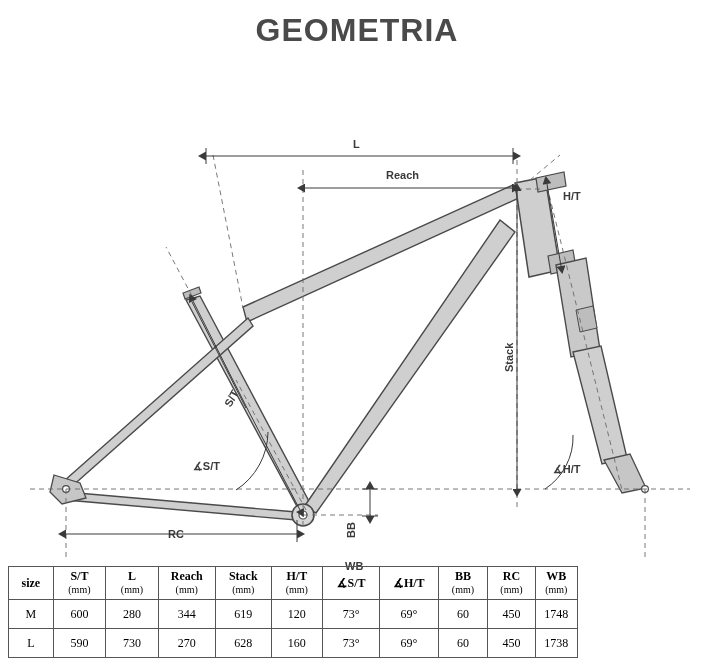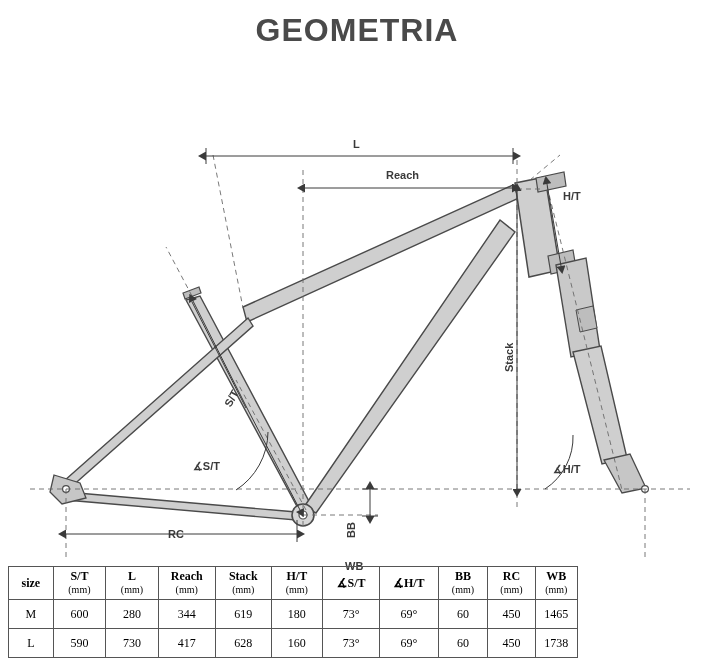--- a/index.html
+++ b/index.html
@@ -249,32 +249,32 @@
         </th>
       </tr>
     </thead>
     <tbody>
       <tr>
         <td class="sizecell">M</td>
         <td>600</td>
         <td>280</td>
         <td>344</td>
         <td>619</td>
-        <td>180</td>
+        <td>120</td>
         <td>73°</td>
         <td>69°</td>
         <td>60</td>
         <td>450</td>
-        <td>1465</td>
+        <td>1748</td>
       </tr>
       <tr>
         <td class="sizecell">L</td>
         <td>590</td>
         <td>730</td>
-        <td>417</td>
+        <td>270</td>
         <td>628</td>
         <td>160</td>
         <td>73°</td>
         <td>69°</td>
         <td>60</td>
         <td>450</td>
         <td>1738</td>
       </tr>
     </tbody>
   </table>

